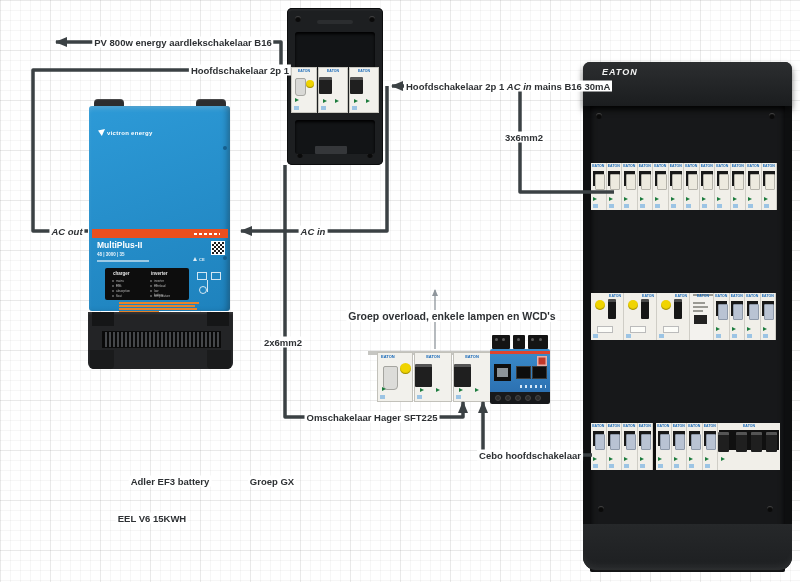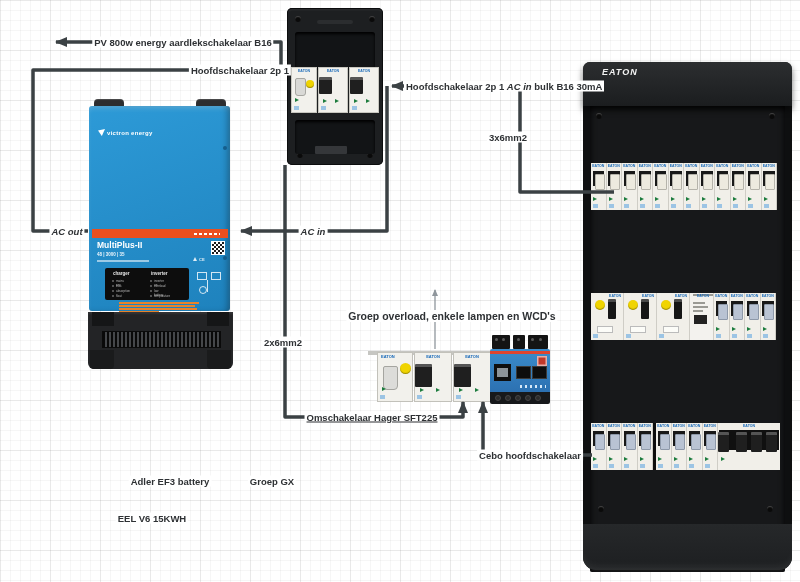--- a/index.html
+++ b/index.html
@@ -573,24 +573,24 @@
     <path d="M88,231 L33,231 L33,70 L280,70" fill="none" stroke="#3b4144" stroke-width="3.5" stroke-linejoin="round" marker-end="url(#ah)"></path>
     <path d="M614,192 L520,192 L520,86 L392,86" fill="none" stroke="#3b4144" stroke-width="3.5" stroke-linejoin="round" marker-end="url(#ah)"></path>
     <path d="M387,86 L387,231 L241,231" fill="none" stroke="#3b4144" stroke-width="3.5" stroke-linejoin="round" marker-end="url(#ah)"></path>
     <path d="M285,165 L285,417 L463,417 L463,402" fill="none" stroke="#3b4144" stroke-width="3.5" stroke-linejoin="round" marker-end="url(#ah)"></path>
     <path d="M592,455 L483,455 L483,402" fill="none" stroke="#3b4144" stroke-width="3.5" stroke-linejoin="round" marker-end="url(#ah)"></path>
     <path d="M435,349 L435,290" fill="none" stroke="#8f969c" stroke-width="1.3" marker-end="url(#ah2)"></path>
   </svg>
 
   <span class="lbl" style="left:183px;top:42px;">PV 800w energy aardlekschakelaar B16</span>
   <span class="lbl" style="left:240px;top:70px;">Hoofdschakelaar 2p 1</span>
-  <span class="lbl left" style="left:404px;top:86px;"><span>Hoofdschakelaar 2p 1 </span><span class="it">AC in</span><span> bulk B16 30mA</span></span>
+  <span class="lbl left" style="left:404px;top:86px;"><span>Hoofdschakelaar 2p 1 </span><span class="it">AC in</span><span> mains B16 30mA</span></span>
   <span class="lbl it" style="left:67px;top:231px;">AC out</span>
   <span class="lbl it" style="left:313px;top:231px;">AC in</span>
-  <span class="lbl" style="left:508px;top:137px;">3x6mm2</span>
+  <span class="lbl" style="left:524px;top:137px;">3x6mm2</span>
   <span class="lbl" style="left:283px;top:342px;">2x6mm2</span>
   <span class="lbl" style="left:452px;top:316px;font-size:10.5px;">Groep overload, enkele lampen en WCD's</span>
-  <span class="lbl" style="left:372px;top:417px;text-decoration:underline;">Omschakelaar Hager SFT225</span>
+  <span class="lbl" style="left:372px;top:417px;">Omschakelaar Hager SFT225</span>
   <span class="lbl" style="left:530px;top:455px;">Cebo hoofdschakelaar</span>
   <span class="lbl" style="left:170px;top:481px;">Adler EF3 battery</span>
   <span class="lbl" style="left:272px;top:481px;">Groep GX</span>
   <span class="lbl" style="left:152px;top:518px;">EEL V6 15KWH</span>
 </div>
 
 </body></html>

